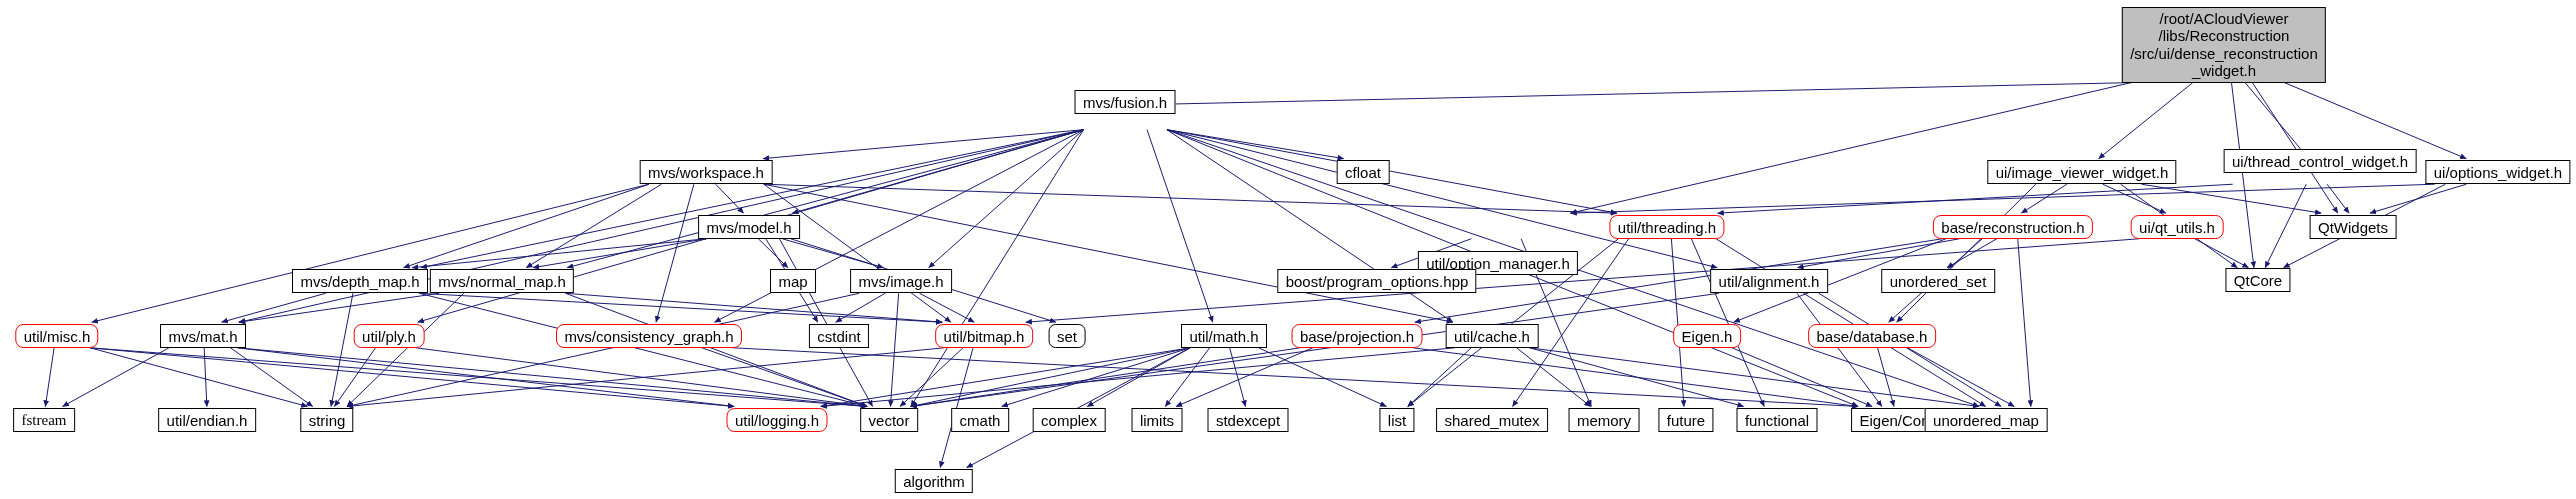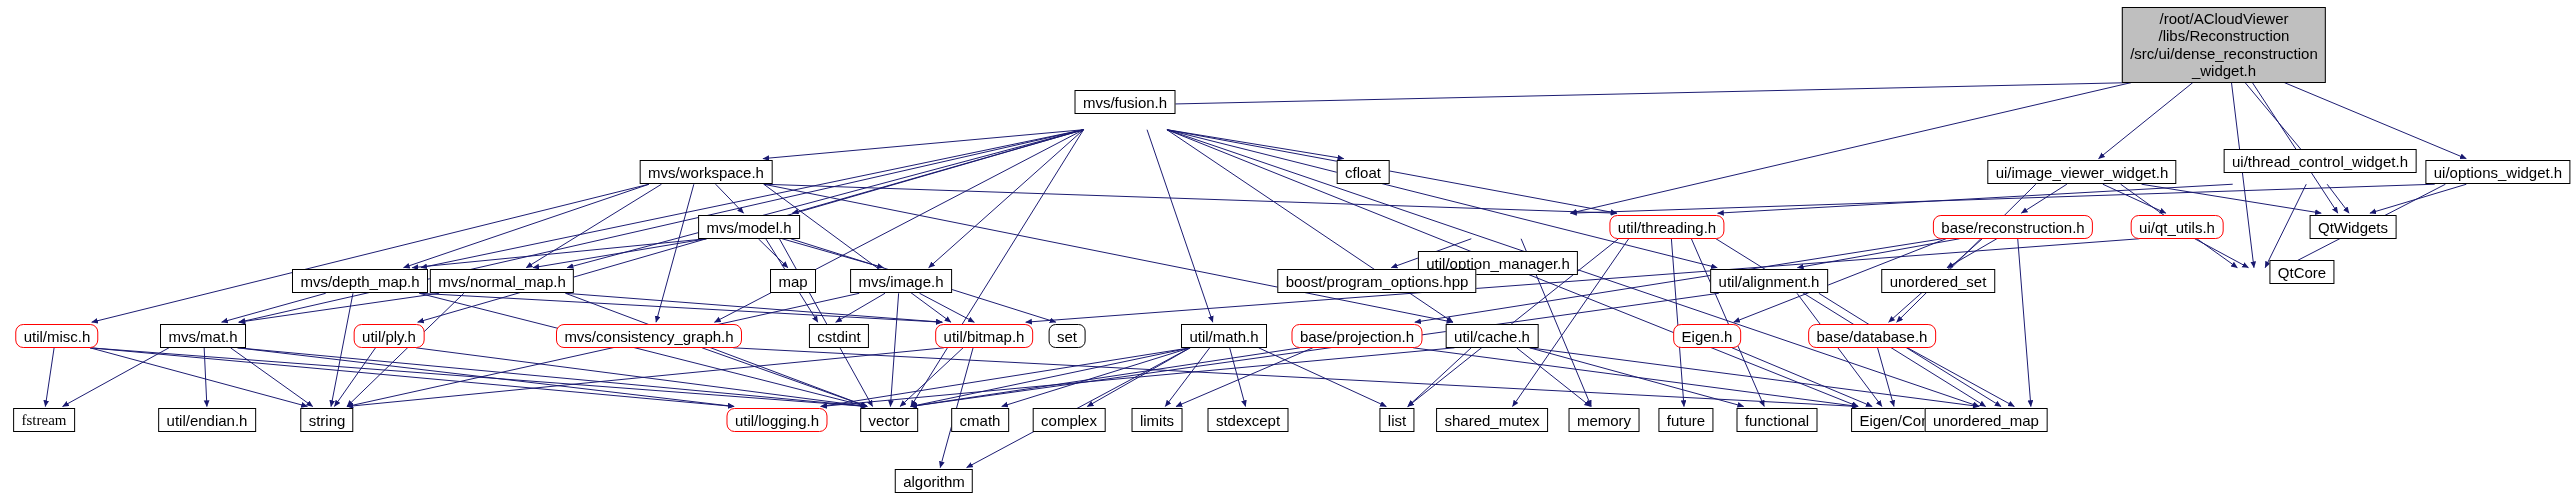--- a/index.html
+++ b/index.html
@@ -212,21 +212,21 @@
     </div>
     <div class="node plain" style="left: 1377px; top: 269px;">
       <div>boost/program_options.hpp</div>
     </div>
     <div class="node normal" style="left: 1769px; top: 269px;">
       <div>util/alignment.h</div>
     </div>
     <div class="node plain" style="left: 1938px; top: 269px;">
       <div>unordered_set</div>
     </div>
-    <div class="node plain" style="left: 2258px; top: 260px; margin-left: 44px;">
+    <div class="node plain" style="left: 2258px; top: 268px;">
       <div>QtCore</div>
     </div>
     <div class="node red" style="left: 57px; top: 324px;">
       <div>util/misc.h</div>
     </div>
     <div class="node normal" style="left: 203px; top: 324px;">
       <div>mvs/mat.h</div>
     </div>
     <div class="node red" style="left: 389px; top: 324px;">
       <div>util/ply.h</div>

